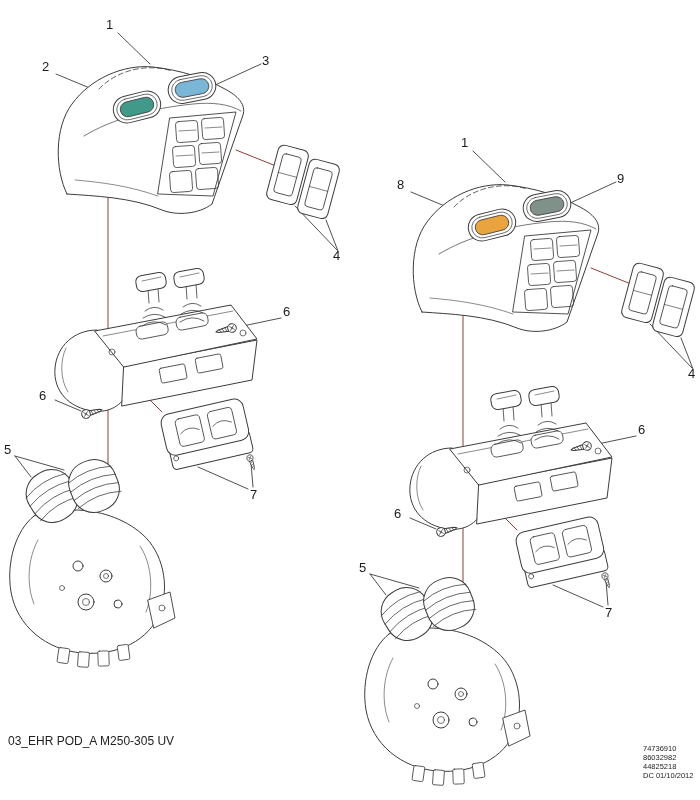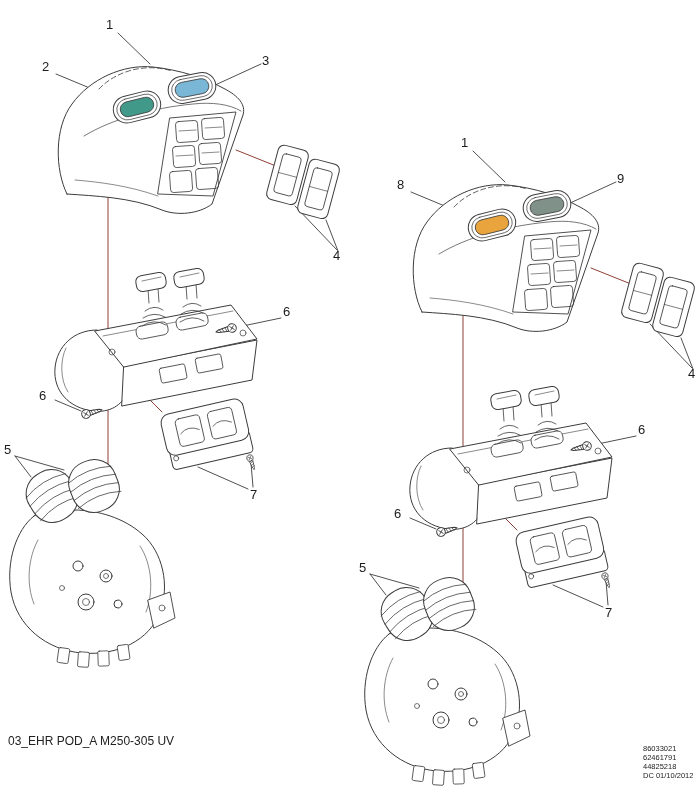--- a/index.html
+++ b/index.html
@@ -177,18 +177,18 @@
   <span class="callout" style="left:397px;top:178px">8</span>
   <span class="callout" style="left:617px;top:172px">9</span>
   <span class="callout" style="left:688px;top:367px">4</span>
   <span class="callout" style="left:638px;top:423px">6</span>
   <span class="callout" style="left:394px;top:507px">6</span>
   <span class="callout" style="left:359px;top:561px">5</span>
   <span class="callout" style="left:605px;top:606px">7</span>
 
   <div class="footer-label">03_EHR POD_A M250-305 UV</div>
   <div class="footer-codes">
-    <div>86033021</div>
-    <div>62461791</div>
+    <div>74736910</div>
+    <div>86032982</div>
     <div>44825218</div>
     <div>DC 01/10/2012</div>
   </div>
 </div>
 
 </body></html>

